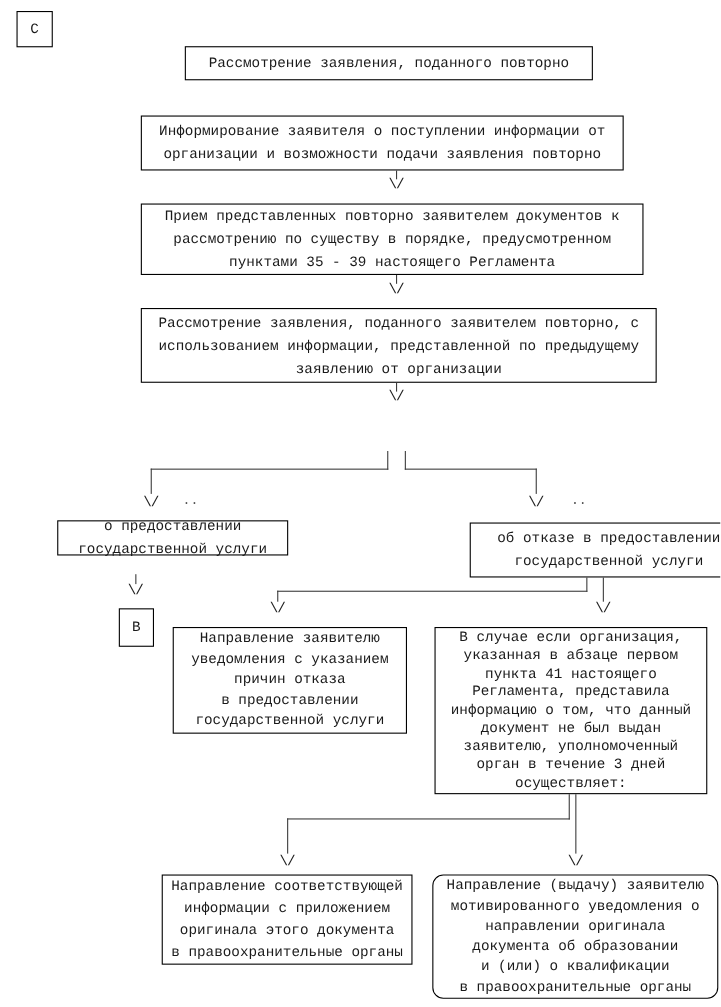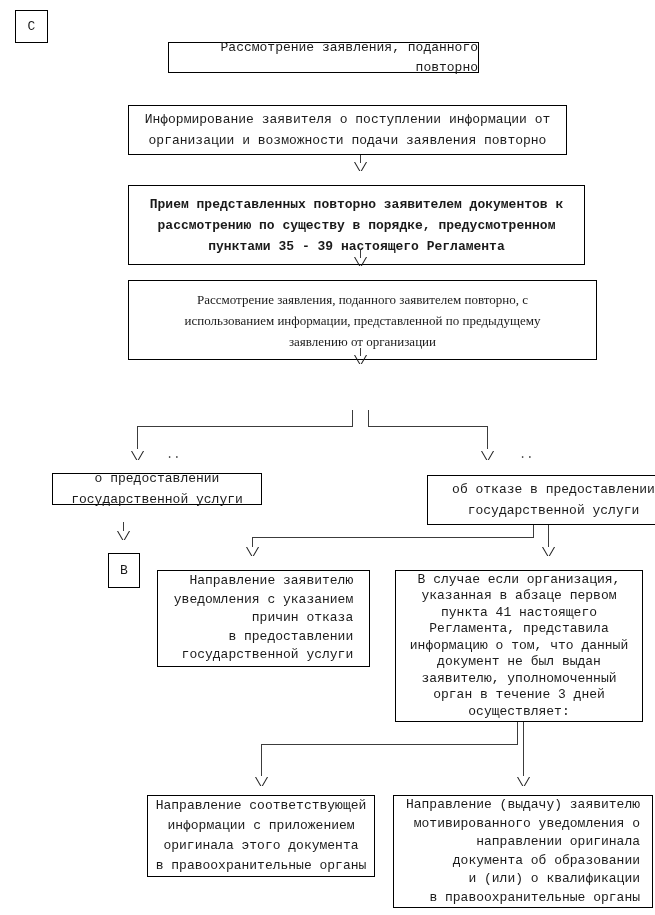--- a/index.html
+++ b/index.html
@@ -15,46 +15,46 @@
     font-size:13px;line-height:20px;box-sizing:border-box;
   }
   .vline{position:absolute;width:1px;background:#3c3c3c;}
   .hline{position:absolute;height:1px;background:#3c3c3c;}
   .ah{
     position:absolute;width:22px;text-align:center;
     font-size:13px;line-height:14px;color:#1a1a1a;letter-spacing:-1px;
   }
   .dots{position:absolute;font-size:12px;color:#555;}
   .lh21{line-height:21px;}
-  .lh185{line-height:18.5px;text-align:right;}
+  .lh185{line-height:18.5px;}
   .lh165{line-height:16.5px;}
 </style>
 </head>
 <body>
 
 <div id="canvas">
 
   <div class="box" style="left:15px;top:10px;width:33px;height:33px;">С</div>
 
-  <div class="box" style="left:168px;top:42px;width:311px;height:31px;text-align:right;">Рассмотрение заявления, поданного повторно</div>
+  <div class="box" style="left:168px;top:42px;width:371px;height:31px;text-align:right;">Рассмотрение заявления, поданного повторно</div>
 
   <div class="box lh21" style="left:128px;top:105px;width:439px;height:50px;">Информирование заявителя о поступлении информации от
 организации и возможности подачи заявления повторно</div>
 
   <div class="vline" style="left:360px;top:155px;height:8px;"></div>
   <div class="ah" style="left:349px;top:161px;">\/</div>
 
-  <div class="box lh21" style="left:128px;top:185px;width:457px;height:80px;font-weight:bold;">Прием представленных повторно заявителем документов к
+  <div class="box lh21" style="left:128px;top:185px;width:457px;height:65px;">Прием представленных повторно заявителем документов к
 рассмотрению по существу в порядке, предусмотренном
 пунктами 35 - 39 настоящего Регламента</div>
 
   <div class="vline" style="left:360px;top:250px;height:8px;"></div>
   <div class="ah" style="left:349px;top:256px;">\/</div>
 
-  <div class="box lh21" style="left:128px;top:280px;width:469px;height:80px;font-family:Liberation Serif, serif;">Рассмотрение заявления, поданного заявителем повторно, с
+  <div class="box lh21" style="left:128px;top:280px;width:469px;height:68px;">Рассмотрение заявления, поданного заявителем повторно, с
 использованием информации, представленной по предыдущему
 заявлению от организации</div>
 
   <div class="vline" style="left:360px;top:348px;height:8px;"></div>
   <div class="ah" style="left:349px;top:354px;">\/</div>
 
 
   <div class="vline" style="left:352px;top:410px;height:17px;"></div>
   <div class="vline" style="left:368px;top:410px;height:17px;"></div>
   <div class="hline" style="left:137px;top:426px;width:216px;"></div>
@@ -104,20 +104,20 @@
   <div class="vline" style="left:261px;top:744px;height:32px;"></div>
   <div class="ah" style="left:250px;top:776px;">\/</div>
   <div class="vline" style="left:523px;top:722px;height:54px;"></div>
   <div class="ah" style="left:512px;top:776px;">\/</div>
 
   <div class="box" style="left:147px;top:795px;width:228px;height:82px;">Направление соответствующей
 информации с приложением
 оригинала этого документа
 в правоохранительные органы</div>
 
-  <div class="box lh185" style="left:393px;top:795px;width:260px;height:113px;">Направление (выдачу) заявителю
+  <div class="box lh185" style="left:393px;top:795px;width:260px;height:113px;border-radius:10px;">Направление (выдачу) заявителю
 мотивированного уведомления о
 направлении оригинала
 документа об образовании
 и (или) о квалификации
 в правоохранительные органы</div>
 
 </div>
 
 </body></html>

